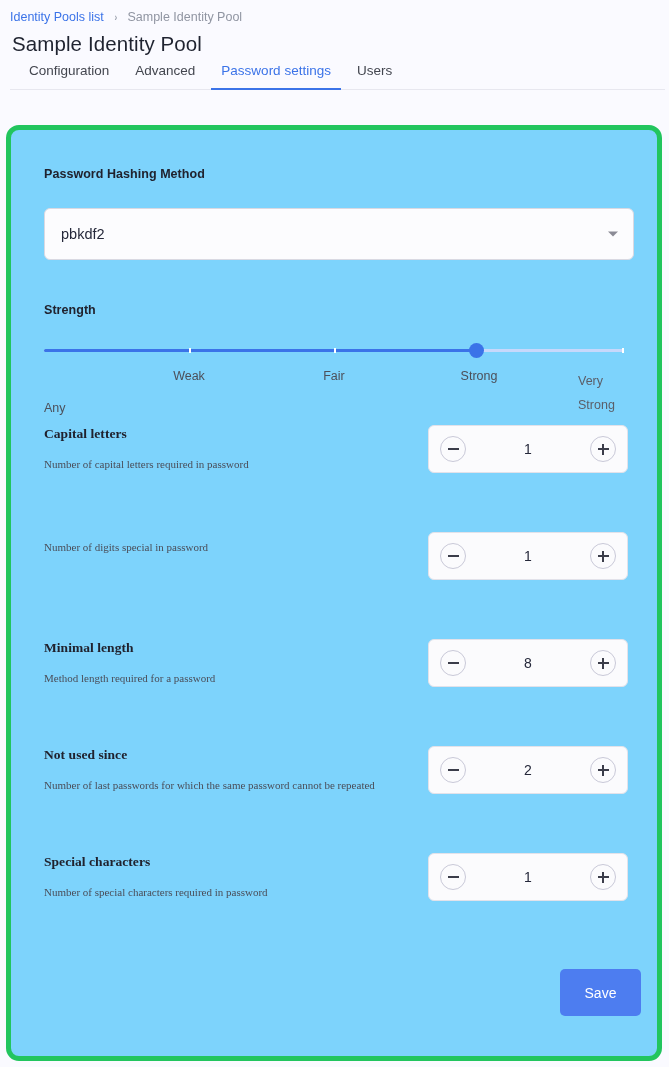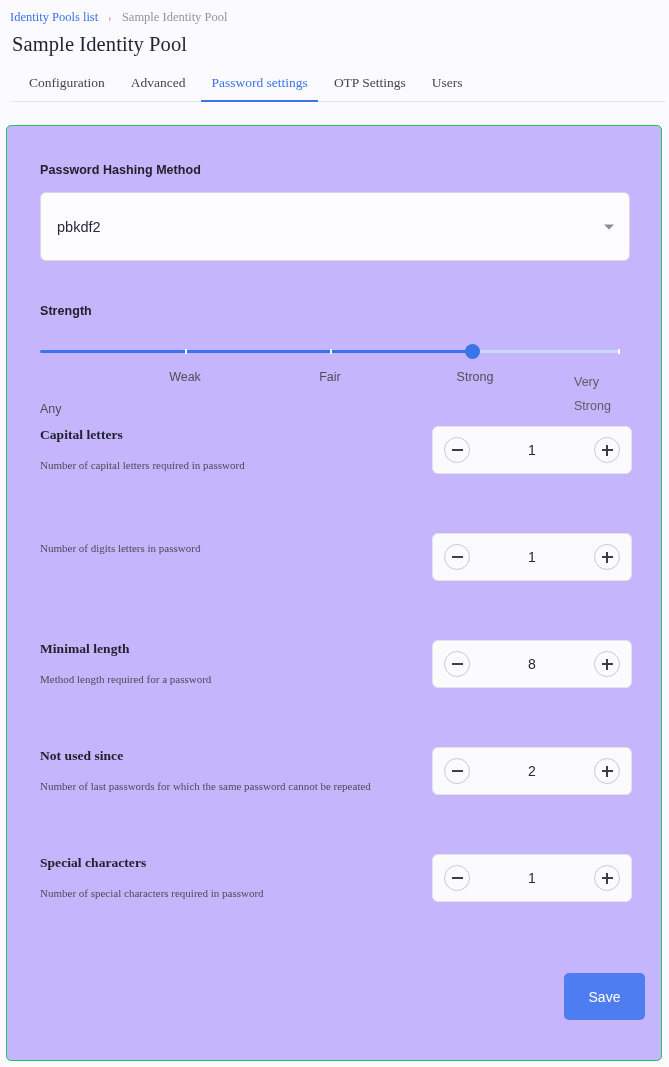--- a/index.html
+++ b/index.html
@@ -13,21 +13,20 @@
     background: #fafaff;
     font-family: "Liberation Sans", sans-serif;
     color: #20222e;
     overflow: hidden;
   }
 
   
   .header {
     padding: 8px 4px 0 10px;
     background: #fafaff;
-    font-family: Liberation Serif, serif;
   }
   .breadcrumb {
     display: flex;
     align-items: center;
     font-size: 12.5px;
     line-height: 16px;
     height: 18px;
     margin-bottom: 5px;
   }
   .crumb-link {
@@ -52,21 +51,20 @@
     font-weight: 400;
     color: #1f2330;
     margin: 2px 0 0 2px;
     letter-spacing: 0.1px;
   }
 
   
   .tabs {
     display: flex;
     align-items: flex-end;
-    margin-top: 12px;
     padding-left: 6px;
     border-bottom: 1px solid #e7e7ef;
     height: 33px;
   }
   .tab {
     font-size: 13.5px;
     line-height: 18px;
     color: #43464f;
     padding: 0 13px 9px 13px;
     cursor: pointer;
@@ -86,45 +84,45 @@
     background: #3b73e8;
   }
 
   
   .card {
     position: absolute;
     left: 6px;
     top: 125px;
     width: 656px;
     height: 936px;
-    background: #c4b5fd;
-    border: 1px solid #22c55e;
-    border-radius: 5px;
+    background: #7dd3fc;
+    border: 5px solid #22c55e;
+    border-radius: 13px;
   }
   .card-inner {
     padding: 36px 33px 0 33px;
     position: relative;
     height: 100%;
   }
 
   
   .field-label {
     font-size: 12.5px;
     font-weight: 700;
     color: #20222e;
     line-height: 16px;
     letter-spacing: 0.05px;
   }
 
   
   .select-wrap {
     position: relative;
-    margin-top: 14px;
+    margin-top: 26px;
     width: 590px;
-    height: 69px;
+    height: 52px;
   }
   .select-box {
     width: 100%;
     height: 100%;
     border: 1px solid #d9d9e2;
     border-radius: 6px;
     background: #fcfcfe;
     display: flex;
     align-items: center;
     padding: 0 16px;
@@ -308,21 +306,20 @@
   <div class="breadcrumb">
     <a class="crumb-link" href="#">Identity Pools list</a>
     <span class="crumb-sep">›</span>
     <span class="crumb-current">Sample Identity Pool</span>
   </div>
   <h1 class="page-title">Sample Identity Pool</h1>
   <div class="tabs">
     <div class="tab">Configuration</div>
     <div class="tab">Advanced</div>
     <div class="tab active">Password settings</div>
-    <div class="tab">OTP Settings</div>
     <div class="tab">Users</div>
   </div>
 </div>
 
 <div class="card">
   <div class="card-inner">
 
     <div class="field-label">Password Hashing Method</div>
     <div class="select-wrap">
       <div class="select-box">
@@ -365,21 +362,21 @@
           <div class="step-value">1</div>
           <div class="step-btn">
               <span class="bar-h"></span>
               <span class="bar-v"></span>
             </div>
         </div>
       </div>
 
       <div class="row">
         <div class="row-text">
-          <div class="row-desc">Number of digits letters in password</div>
+          <div class="row-desc">Number of digits special in password</div>
         </div>
         <div class="stepper">
           <div class="step-btn">
               <span class="bar-h"></span>
             </div>
           <div class="step-value">1</div>
           <div class="step-btn">
               <span class="bar-h"></span>
               <span class="bar-v"></span>
             </div>

